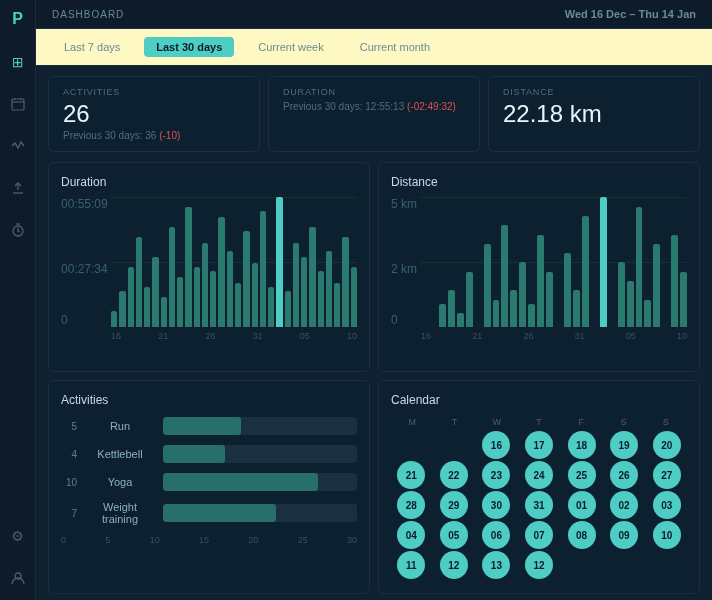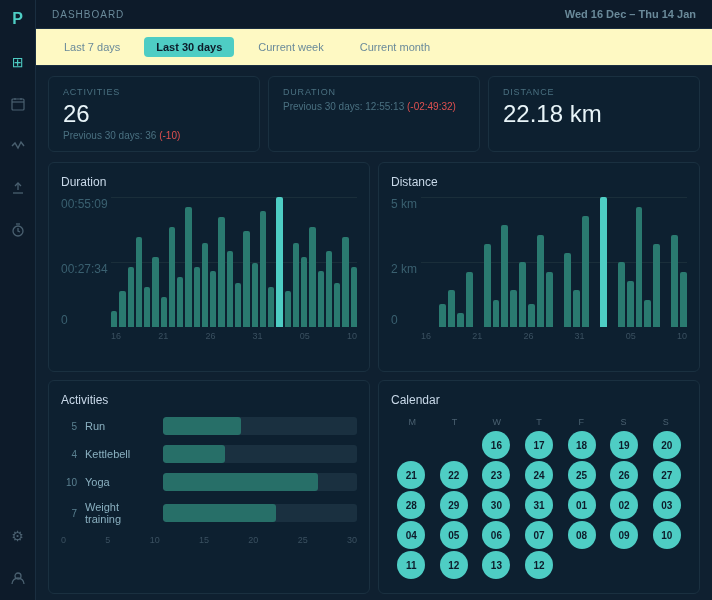--- a/index.html
+++ b/index.html
@@ -222,20 +222,21 @@
       font-size: 10px;
       color: #5a8090;
       text-align: right;
       flex-shrink: 0;
     }
     .activity-name {
       font-size: 11px;
       color: #8ab0c0;
       width: 70px;
       flex-shrink: 0;
+      text-align: center;
     }
     .activity-bar-wrap {
       flex: 1;
       height: 18px;
       background: #1a3040;
       border-radius: 3px;
       overflow: hidden;
     }
     .activity-bar-fill {
       height: 100%;

